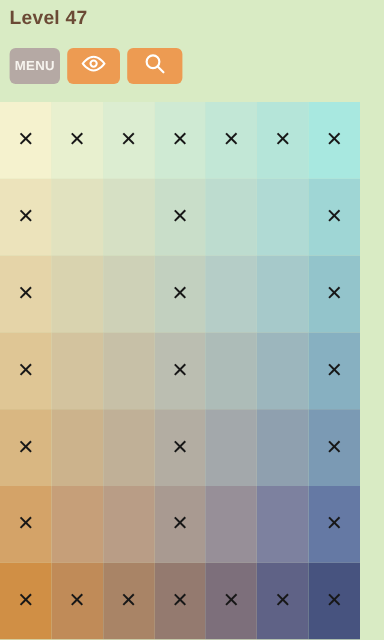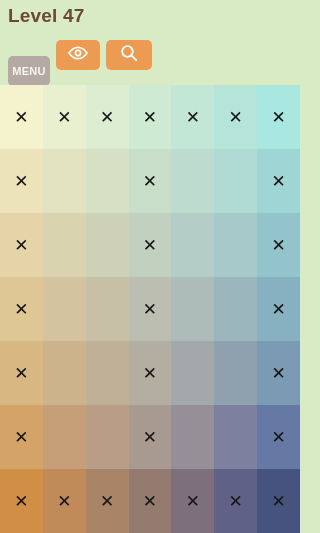--- a/index.html
+++ b/index.html
@@ -26,21 +26,21 @@
     width: 300px;
     height: 85px;
     background: #d9ebc4;
     overflow: hidden;
   }
 
   #level-title {
     position: absolute;
     left: 8px;
     top: 7px;
-    font-size: 19px;
+    font-size: 16px;
     font-weight: bold;
     color: #6b4a35;
     letter-spacing: 0.2px;
     line-height: 18px;
     white-space: nowrap;
   }
 
   .hdr-btn {
     position: absolute;
     top: 40px;
@@ -50,21 +50,20 @@
     align-items: center;
     justify-content: center;
     box-sizing: border-box;
     user-select: none;
   }
 
   #menu-button {
     left: 8px;
     width: 42px;
     background: #b5a9a4;
-    margin-top: 16px;
   }
   #menu-button .lbl {
     font-size: 11px;
     font-weight: bold;
     color: #f7f4ef;
     letter-spacing: 0.3px;
   }
 
   #eye-button {
     left: 56px;

